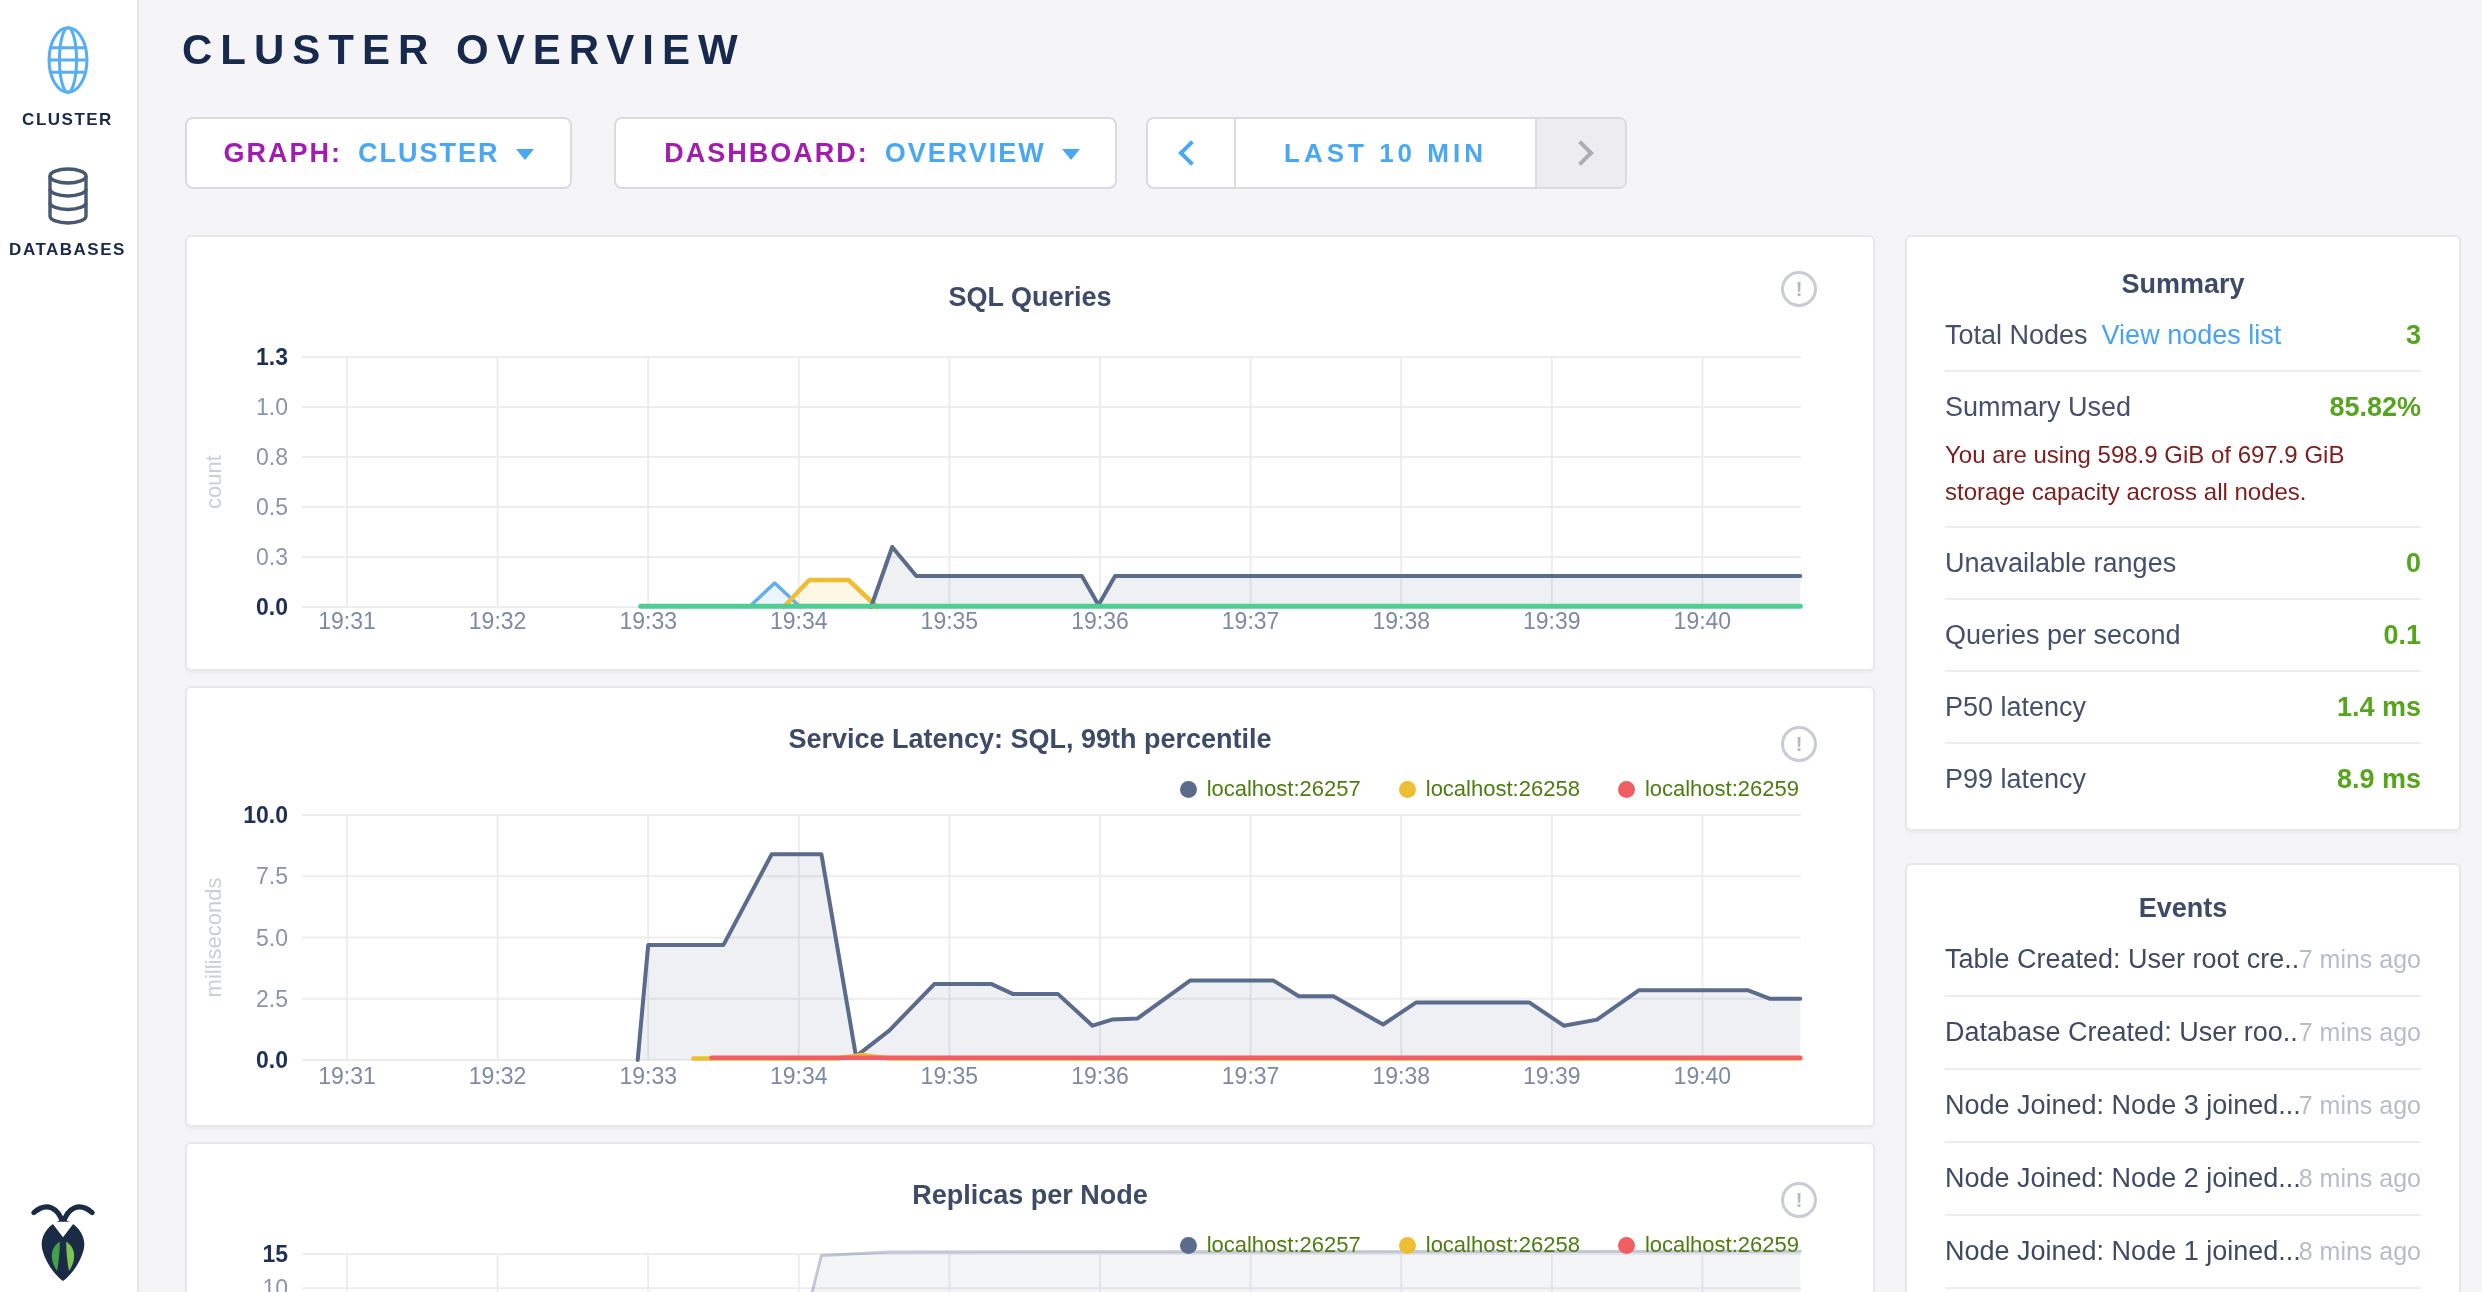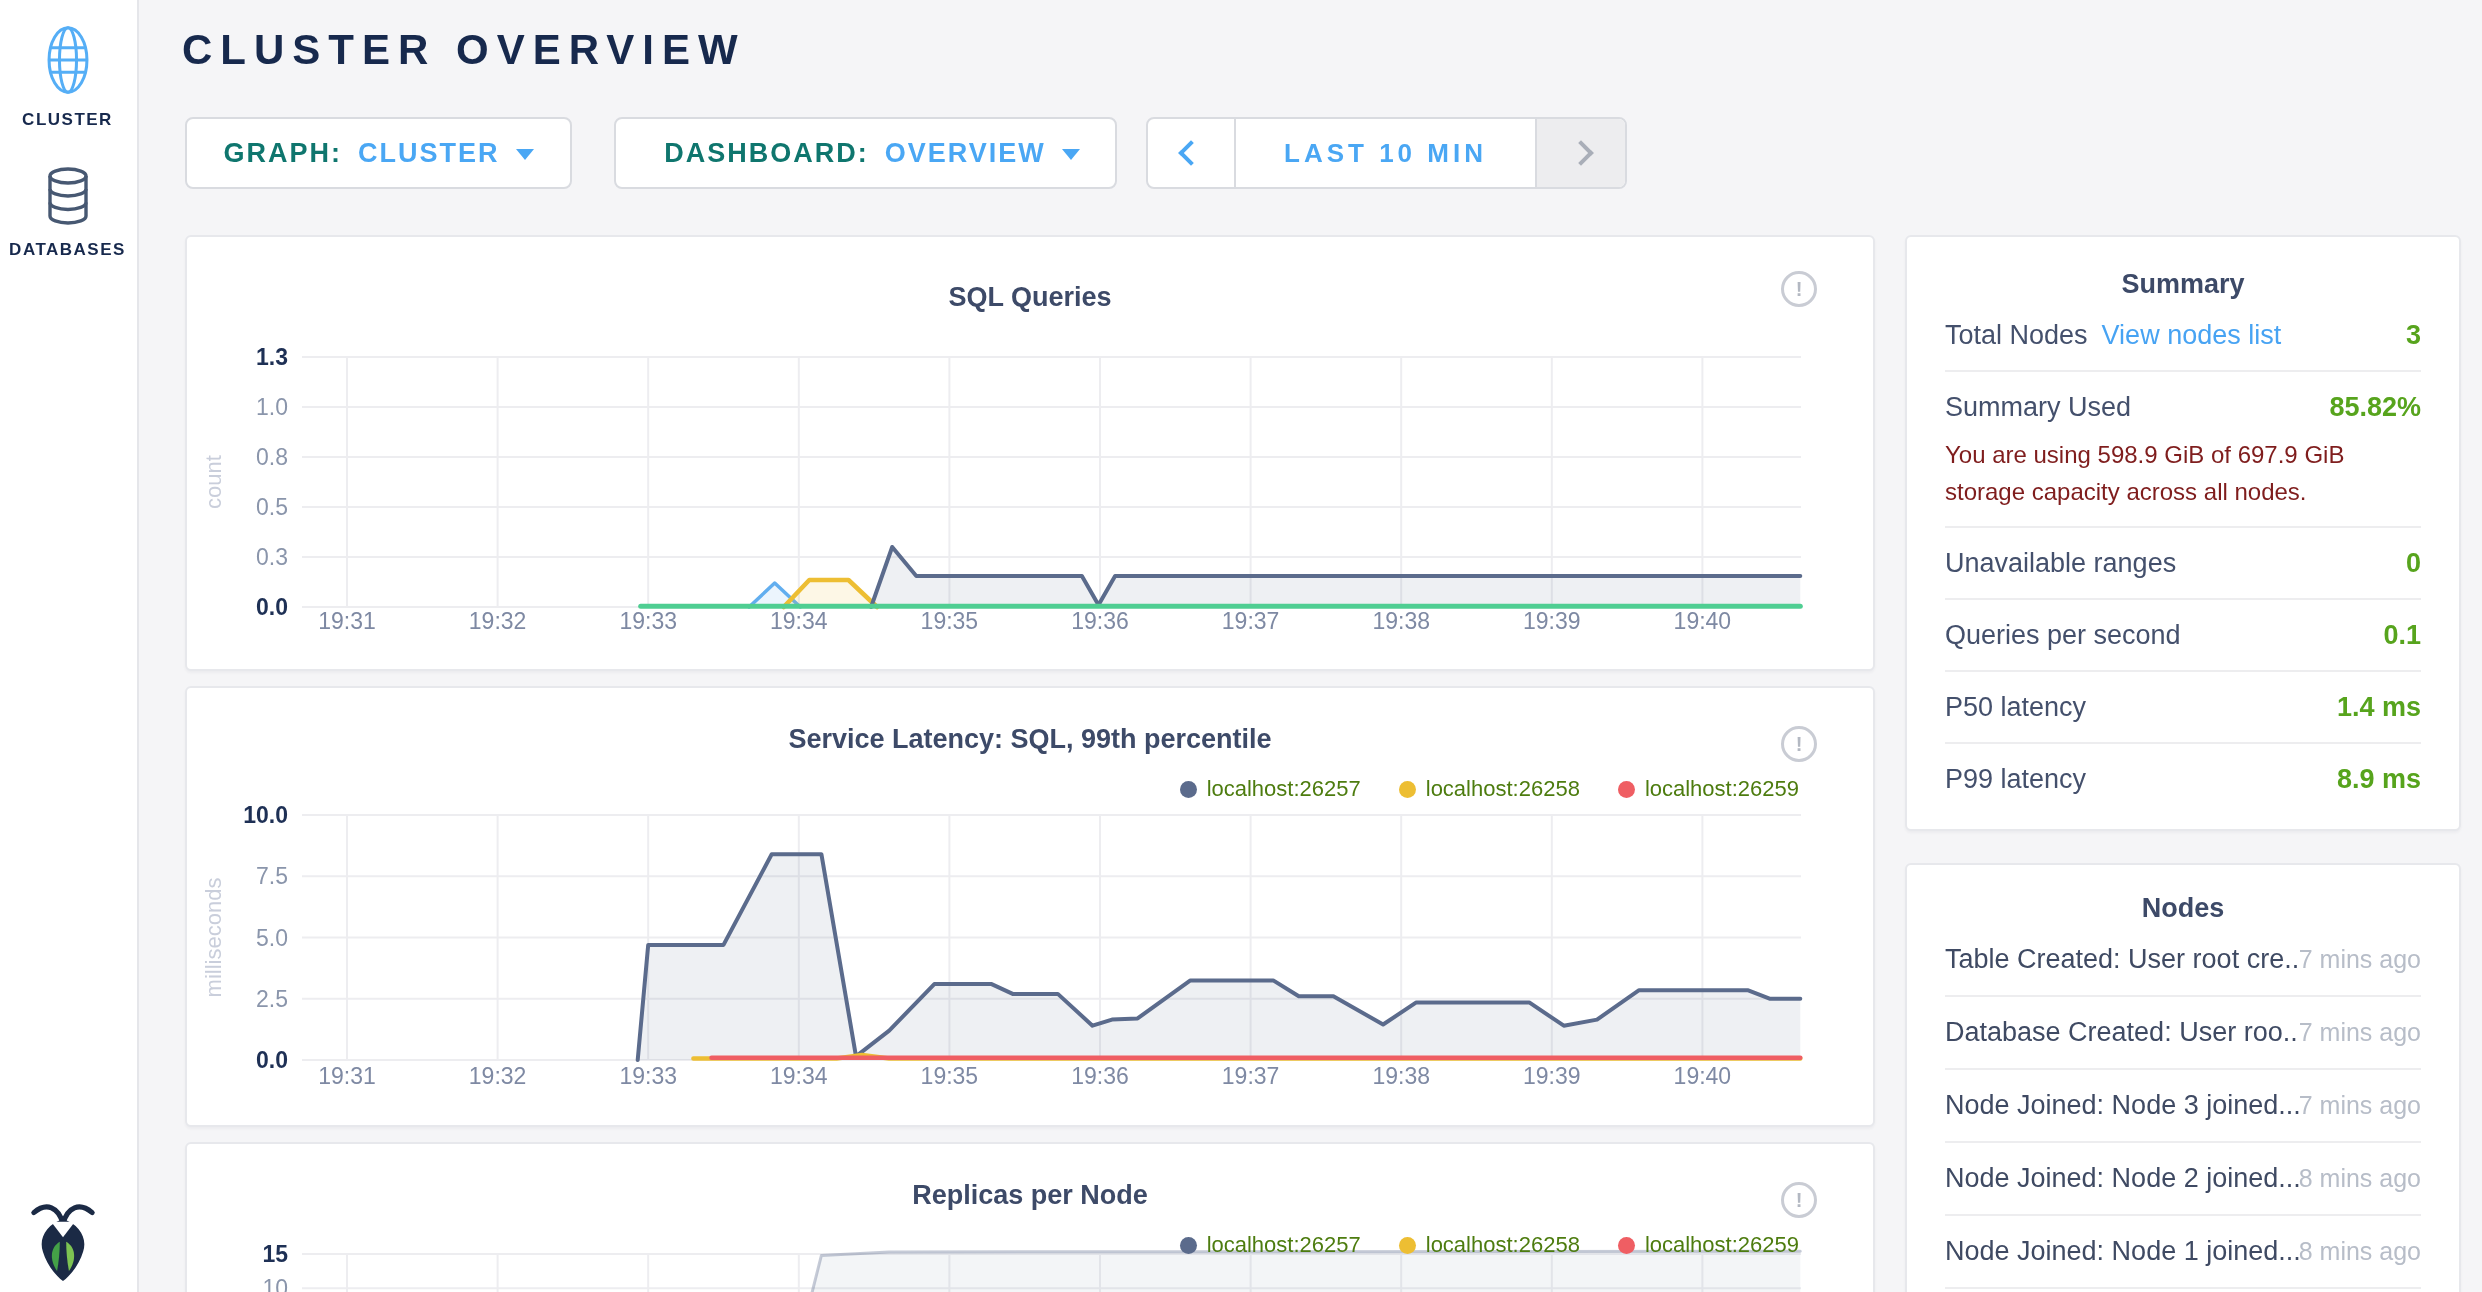--- a/index.html
+++ b/index.html
@@ -13,21 +13,21 @@
   #sidebar{position:absolute;left:0;top:0;width:137px;height:1292px;background:#ffffff;border-right:2px solid #e5e6ea;z-index:5;}
   .nav-item{position:absolute;left:0;width:135px;display:flex;flex-direction:column;align-items:center;cursor:pointer;}
   .nav-label{font-size:17px;font-weight:700;letter-spacing:1.5px;color:#17294d;margin-top:10px;}
   #logo{position:absolute;left:26px;top:1198px;width:74px;height:84px;}
   
   #main{position:absolute;left:137px;top:0;right:0;bottom:0;}
   #page-title{position:absolute;left:45px;top:26px;font-size:42px;font-weight:700;letter-spacing:8px;color:#17294d;}
   
   .ctl{position:absolute;top:117px;height:72px;background:#fff;border:2px solid #d9dbe0;border-radius:8px;
        display:flex;align-items:center;justify-content:center;gap:16px;box-sizing:border-box;cursor:pointer;}
-  .ctl-label{font-size:27px;letter-spacing:2px;color:#0f766e;font-weight:600;}
+  .ctl-label{font-size:27px;letter-spacing:2px;color:#a21caf;font-weight:600;}
   .ctl-value{font-size:27px;letter-spacing:2px;color:#4aa7f4;font-weight:600;}
   .caret{width:0;height:0;border-left:9px solid transparent;border-right:9px solid transparent;border-top:11px solid #4aa7f4;margin-top:3px;}
   #graph-dd{left:48px;width:387px;}
   #dash-dd{left:477px;width:503px;padding-left:13px;}
   #time-widget{position:absolute;top:117px;left:1009px;width:481px;height:72px;background:#fff;border:2px solid #d9dbe0;border-radius:8px;display:flex;box-sizing:border-box;overflow:hidden;}
   #time-widget .seg{display:flex;align-items:center;justify-content:center;box-sizing:border-box;}
   #tw-prev{width:86px;cursor:pointer;}
   #tw-range{flex:1;border-left:2px solid #d9dbe0;border-right:2px solid #d9dbe0;cursor:pointer;}
   #tw-next{width:88px;background:#ededef;cursor:pointer;}
   #tw-range span{font-size:26px;letter-spacing:4px;color:#4aa7f4;font-weight:600;}
@@ -305,21 +305,21 @@
           <span class="sval">1.4 ms</span>
         </div>
         <div class="srow">
           <span class="slabel">P99 latency</span>
           <span class="sval">8.9 ms</span>
         </div>
       </div>
   </div>
 
   <div class="card side-card" id="events-card" style="left:1768px;top:863px;width:556px;height:429px;overflow:hidden;border-bottom:none;border-radius:6px 6px 0 0;">
-    <h2>Nodes</h2>
+    <h2>Events</h2>
     <div id="events-rows">
         <div class="erow">
           <span class="elabel">Table Created: User root cre...</span>
           <span class="etime">7 mins ago</span>
         </div>
         <div class="erow">
           <span class="elabel">Database Created: User roo...</span>
           <span class="etime">7 mins ago</span>
         </div>
         <div class="erow">

